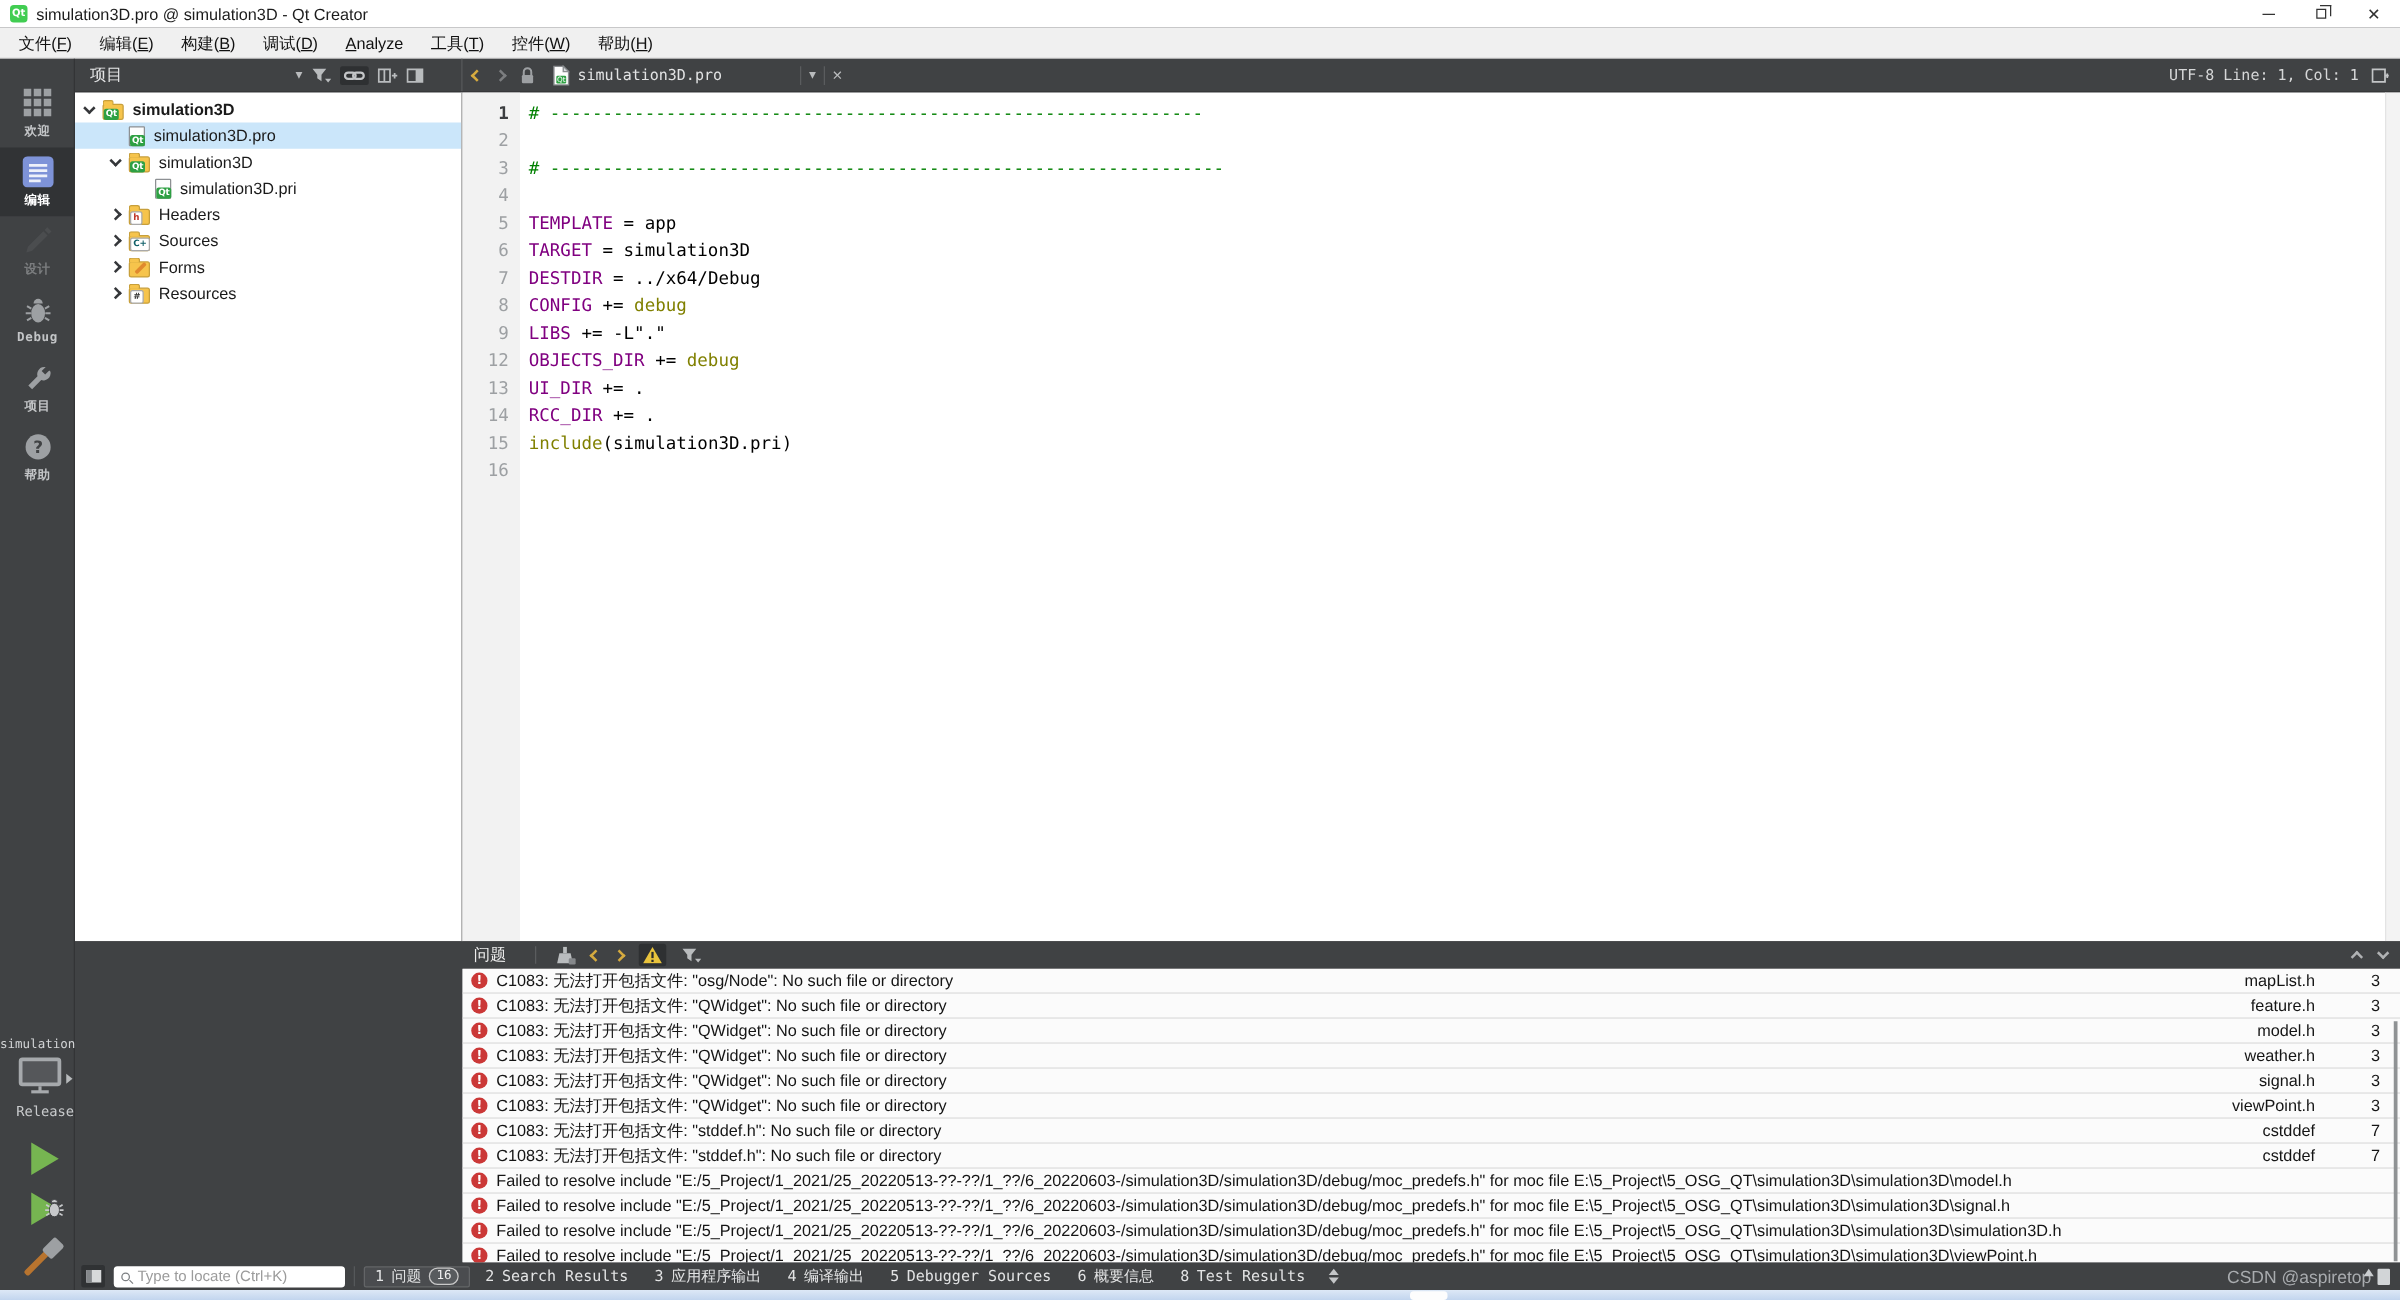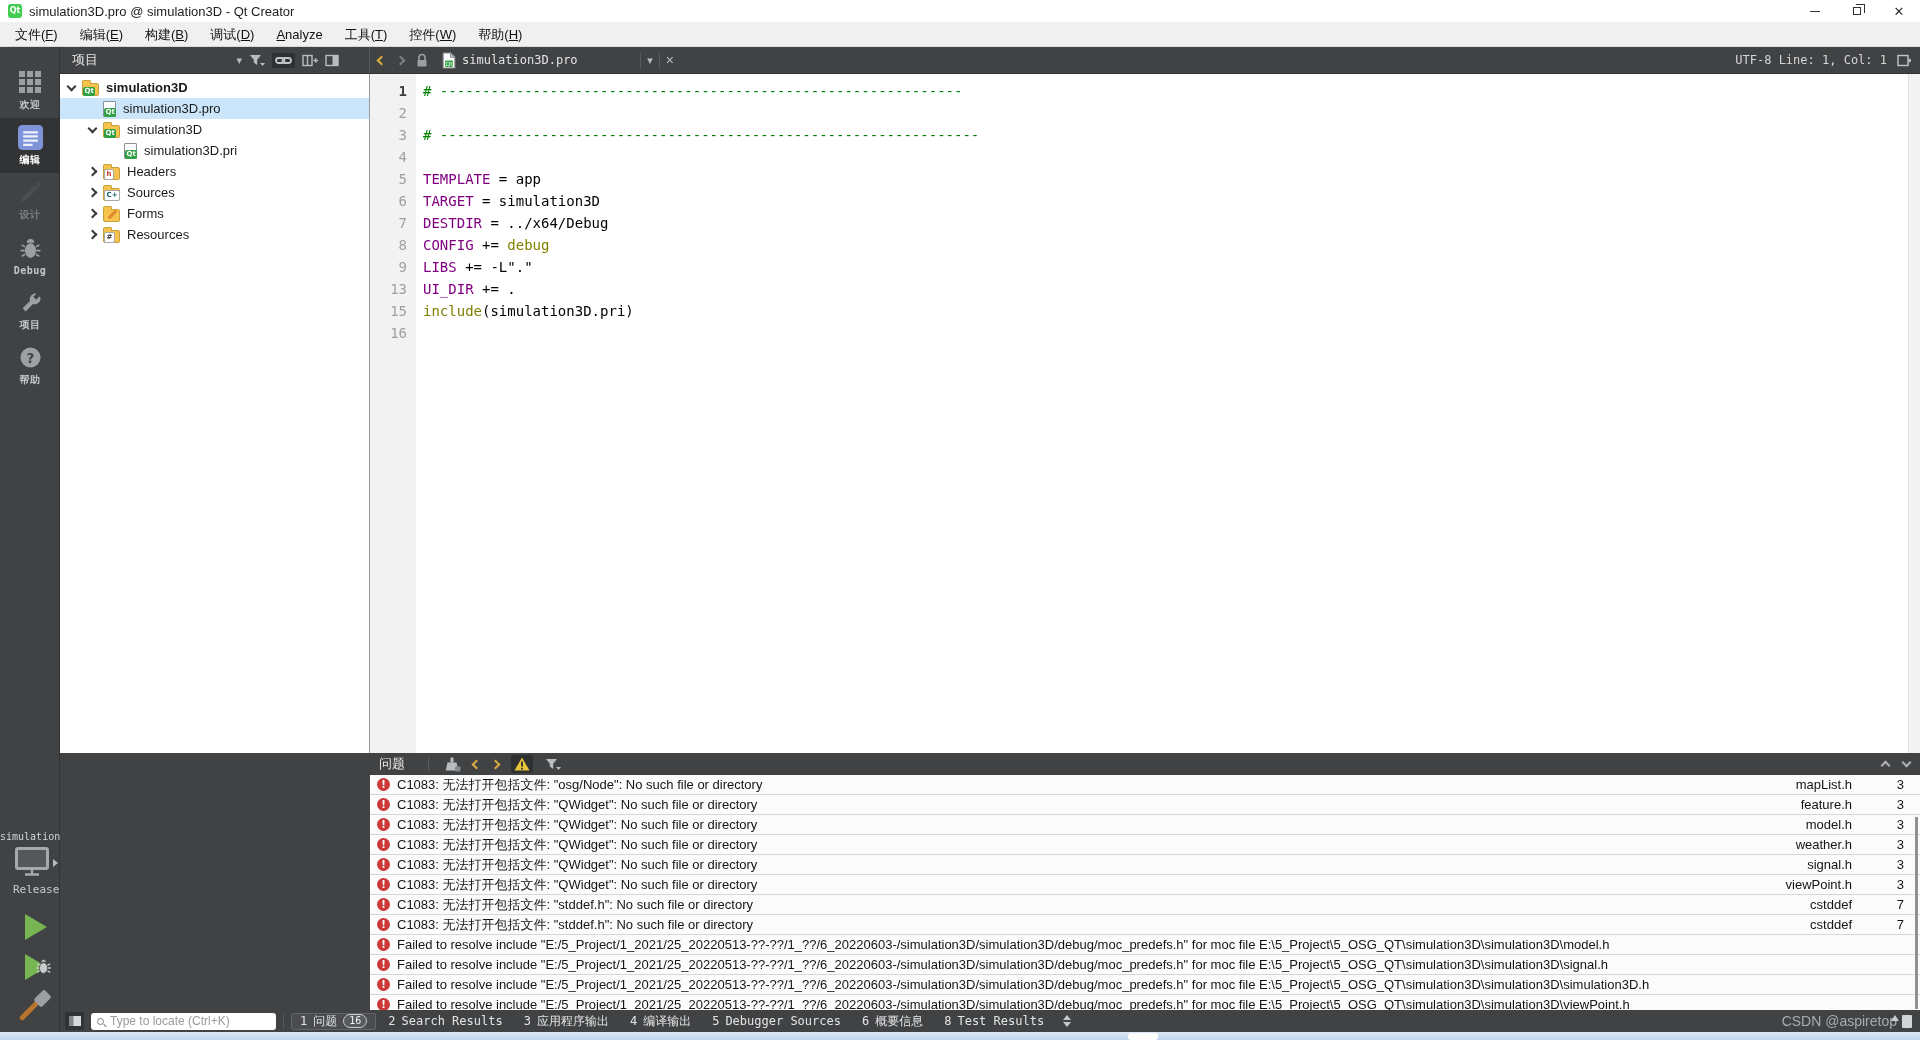--- a/index.html
+++ b/index.html
@@ -424,21 +424,23 @@
   <div id="code">
       <div class="code-line"><span class="lnum cur">1</span><span class="ltext"><span class="cm"># --------------------------------------------------------------</span></span></div>
       <div class="code-line"><span class="lnum">2</span></div>
       <div class="code-line"><span class="lnum">3</span><span class="ltext"><span class="cm"># ----------------------------------------------------------------</span></span></div>
       <div class="code-line"><span class="lnum">4</span><span class="ltext"></span></div>
       <div class="code-line"><span class="lnum">5</span><span class="ltext"><span class="var">TEMPLATE</span><span class="pl"> = app</span></span></div>
       <div class="code-line"><span class="lnum">6</span><span class="ltext"><span class="var">TARGET</span><span class="pl"> = simulation3D</span></span></div>
       <div class="code-line"><span class="lnum">7</span><span class="ltext"><span class="var">DESTDIR</span><span class="pl"> = ../x64/Debug</span></span></div>
       <div class="code-line"><span class="lnum">8</span><span class="ltext"><span class="var">CONFIG</span><span class="pl"> += </span><span class="kw">debug</span></span></div>
       <div class="code-line"><span class="lnum">9</span><span class="ltext"><span class="var">LIBS</span><span class="pl"> += -L"."</span></span></div>
+      <div class="code-line"><span class="lnum">12</span><span class="ltext"><span class="var">OBJECTS_DIR</span><span class="pl"> += </span><span class="kw">debug</span></span></div>
       <div class="code-line"><span class="lnum">13</span><span class="ltext"><span class="var">UI_DIR</span><span class="pl"> += .</span></span></div>
+      <div class="code-line"><span class="lnum">14</span><span class="ltext"><span class="var">RCC_DIR</span><span class="pl"> += .</span></span></div>
       <div class="code-line"><span class="lnum">15</span><span class="ltext"><span class="kw">include</span><span class="pl">(simulation3D.pri)</span></span></div>
       <div class="code-line"><span class="lnum">16</span><span class="ltext"></span></div>
     </div>
 </div>
 
 <div id="belowtree"></div>
 
 <div id="issuespanel">
   <div id="issues-header">
     <span id="issues-title">问题</span>

